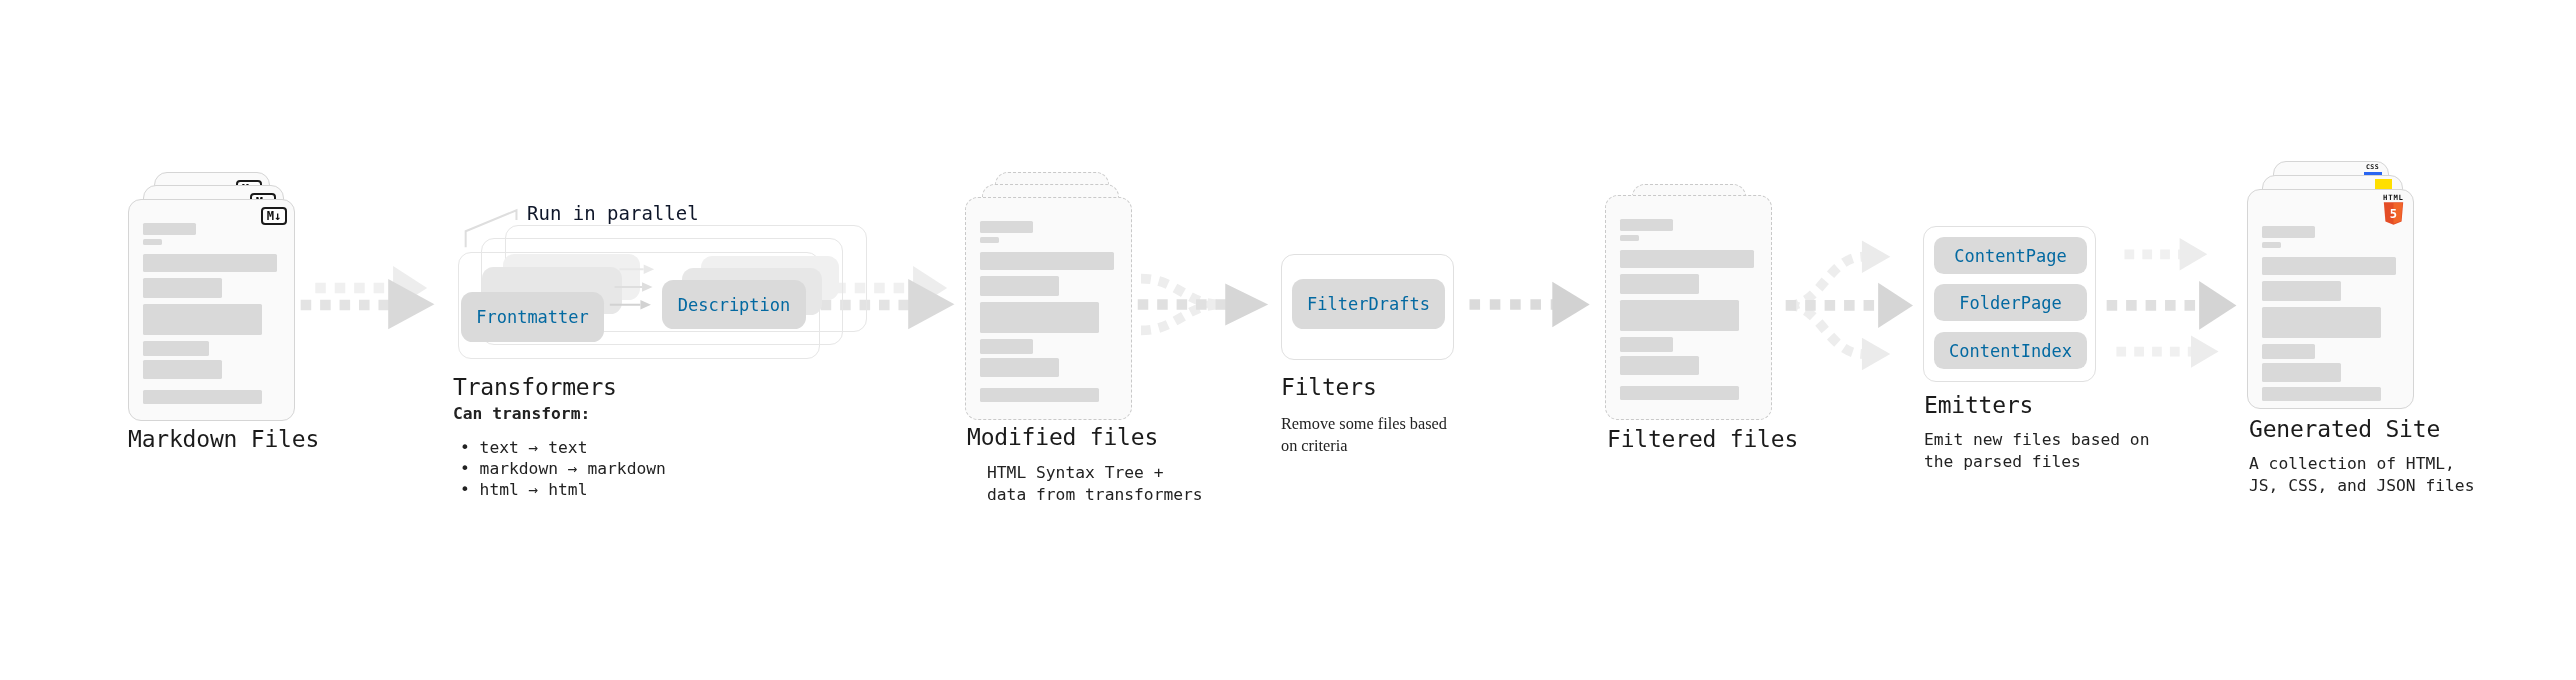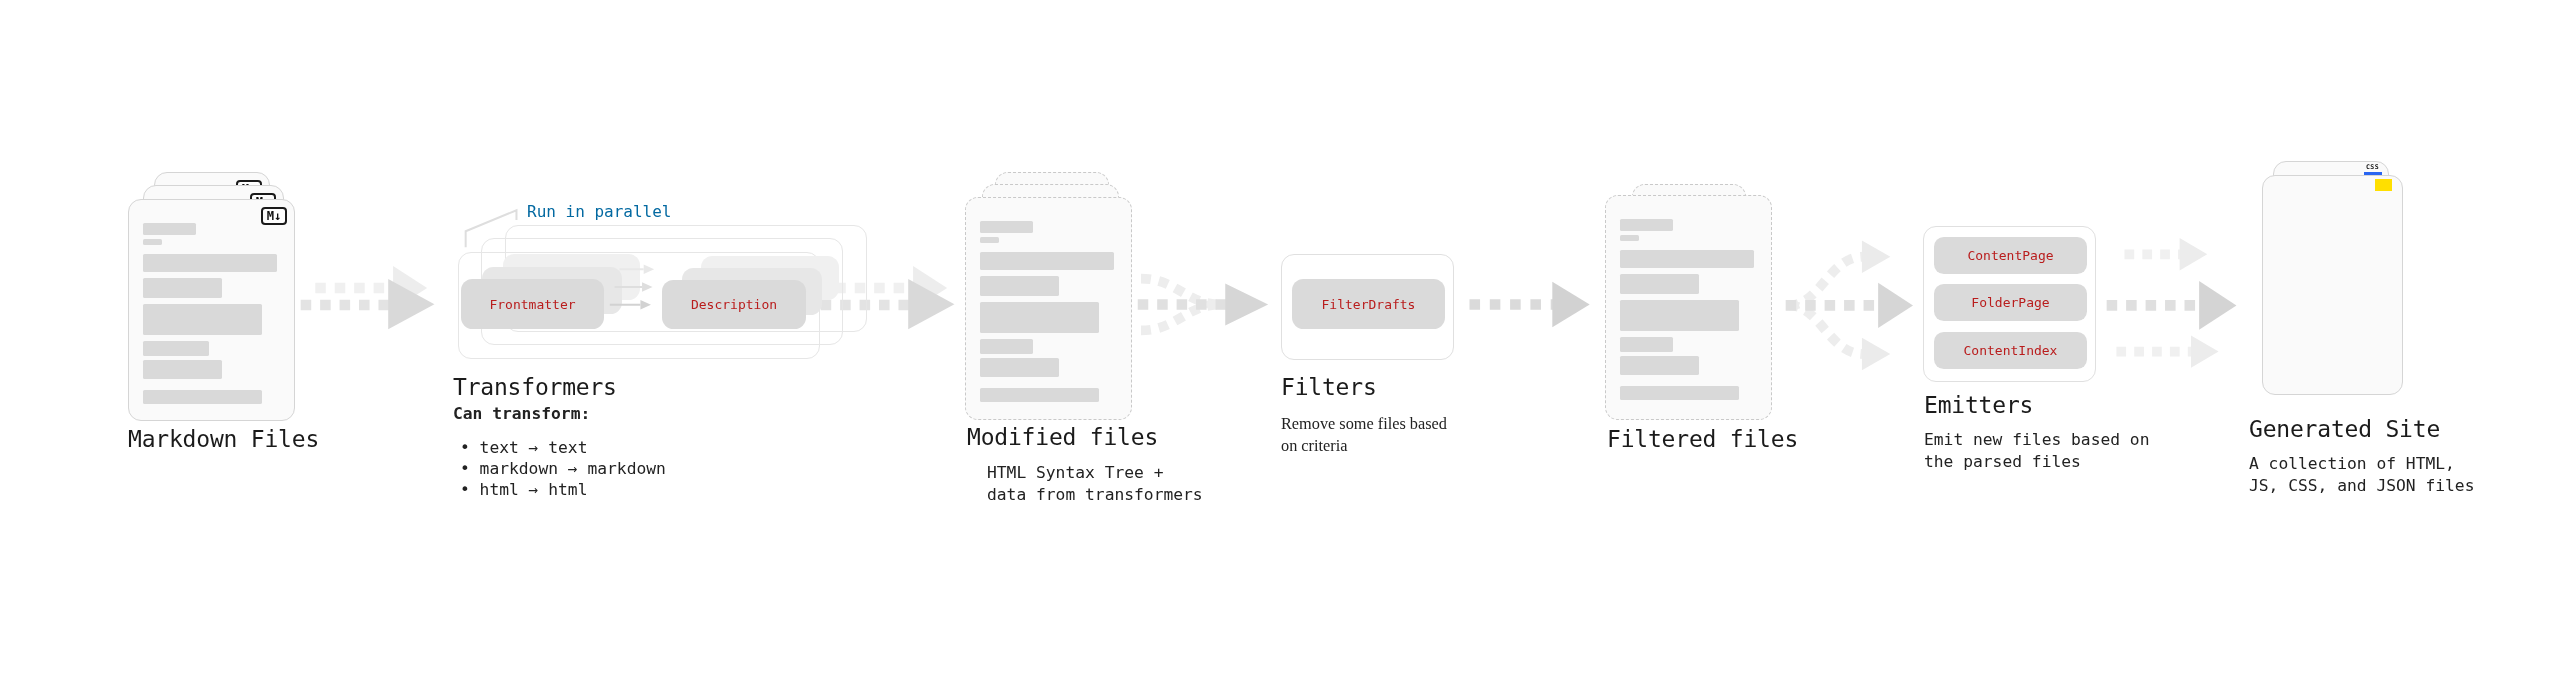--- a/index.html
+++ b/index.html
@@ -3,27 +3,27 @@
 <meta charset="utf-8">
 <style>
   html,body{margin:0;padding:0;background:#ffffff;}
   .canvas{position:relative;width:2576px;height:681px;background:#ffffff;overflow:hidden;
           font-family:"DejaVu Sans Mono","Liberation Mono",monospace;color:#1b1b1b;}
   .card{position:absolute;background:#fafafa;border:1.6px solid #d5d5d5;border-radius:13px;box-sizing:border-box;}
   .card.dashed{border:1.6px dashed #c9c9c9;}
   .bars{position:absolute;left:14px;top:23px;right:14px;}
   .bar{background:#d9d9d9;border-radius:1.6px;}
   .chip{position:absolute;background:#dadada;border-radius:11.4px;display:flex;align-items:center;justify-content:center;
-        font-size:13px;color:#b91c1c;box-sizing:border-box;white-space:pre;}
+        font-size:17px;color:#0369a1;box-sizing:border-box;white-space:pre;}
   .ghost{position:absolute;border-radius:11.4px;}
   .outline-box{position:absolute;border:1.6px solid #e6e6e6;border-radius:13px;box-sizing:border-box;}
   .panel{position:absolute;border:1.6px solid #e0e0e0;border-radius:13px;background:#ffffff;box-sizing:border-box;}
   .node-label{position:absolute;font-size:23px;line-height:1.2;letter-spacing:-0.2px;color:#1b1b1b;white-space:pre;}
   .node-desc{position:absolute;font-size:16.3px;line-height:22px;color:#222222;white-space:pre-line;}
-  .annotation{position:absolute;font-size:16px;color:#0369a1;white-space:pre;}
+  .annotation{position:absolute;font-size:19px;color:#0f172a;white-space:pre;}
   .md-badge{position:absolute;top:6.5px;right:7.3px;border:2.4px solid #1a1a1a;border-radius:4.1px;background:#fdfdfd;
             font-size:12.2px;font-weight:bold;color:#111;padding:0 3.3px;line-height:14px;}
   .abs{position:absolute;}
   svg{display:block;}
 </style>
 </head>
 <body>
 
 <div class="canvas">
 
@@ -62,21 +62,21 @@
   <svg class="abs" style="left:459px;top:203px;z-index:4;" width="73" height="50" viewBox="0 0 90 62">
     <path d="M 8 55 L 8 35 L 71 9 L 71 21" fill="none" stroke="#dedede" stroke-width="2.5"></path>
   </svg>
   <div class="annotation" style="left:527px;top:202px;z-index:4;">Run in parallel</div>
 
   <div class="ghost" style="left:503px;top:254px;width:137px;height:46px;background:#f0f0f0;z-index:4;"></div>
   <div class="ghost" style="left:701px;top:256px;width:138px;height:44px;background:#f0f0f0;z-index:4;"></div>
   <div class="ghost" style="left:482px;top:267px;width:140px;height:47px;background:#e7e7e7;z-index:5;"></div>
   <div class="ghost" style="left:682px;top:268px;width:140px;height:47px;background:#e7e7e7;z-index:5;"></div>
 
-  <div class="chip" style="left:461px;top:279px;width:143px;height:50px;z-index:6;">Frontmatter</div>
+  <div class="chip" style="left:461px;top:292px;width:143px;height:50px;z-index:6;">Frontmatter</div>
   <div class="chip" style="left:662px;top:280px;width:144px;height:49px;z-index:6;">Description</div>
 
   <svg class="abs" style="left:608px;top:262px;z-index:6;" width="52" height="50" viewBox="0 0 64 62">
     <line x1="14" y1="9" x2="44" y2="9" stroke="#e8e8e8" stroke-width="2.5"></line>
       <polygon points="44,3 57,9 44,15" fill="#e8e8e8"></polygon>
     <line x1="8" y1="31" x2="42" y2="31" stroke="#dedede" stroke-width="2.5"></line>
       <polygon points="42,25 55,31 42,37" fill="#dedede"></polygon>
     <line x1="2" y1="53" x2="40" y2="53" stroke="#d2d2d2" stroke-width="2.5"></line>
       <polygon points="40,47 53,53 40,59" fill="#d2d2d2"></polygon>
   </svg>
@@ -173,18 +173,38 @@
 
   <div class="card" style="left:2273px;top:161px;width:116px;height:220px;z-index:1;">
     <div class="abs" style="right:6.5px;top:2.4px;text-align:center;">
       <div style="font-size:6.5px;font-weight:bold;color:#111;line-height:7.3px;letter-spacing:0.4px;">CSS</div>
       <div style="width:18px;height:3.3px;background:#2965f1;margin-top:0.8px;"></div>
     </div>
   </div>
   <div class="card" style="left:2262px;top:175px;width:141px;height:220px;z-index:2;">
     <div class="abs" style="right:9.8px;top:3.3px;width:17px;height:11.4px;background:#ffdf00;"></div>
   </div>
+  <div class="card" style="left:2247px;top:189px;width:167px;height:220px;z-index:3;">
+    <div class="abs" style="right:8.1px;top:3.3px;width:23px;text-align:center;">
+      <div style="font-size:7.3px;font-weight:bold;color:#111;line-height:9px;letter-spacing:0.8px;">HTML</div>
+      <svg width="21" height="23" viewBox="0 0 26 28" style="margin:0 auto;">
+        <polygon points="1,0 25,0 23,24 13,28 3,24" fill="#e44d26"></polygon>
+        <polygon points="13,1 13,26.8 22.2,23.3 24,1" fill="#f16529"></polygon>
+        <text x="13" y="20" text-anchor="middle" font-size="15" font-weight="bold" fill="#ffffff" font-family="DejaVu Sans Mono, monospace">5</text>
+      </svg>
+    </div>
+    <div class="bars" style="top:36px;">
+      <div class="bar" style="width:53px;height:12.2px;"></div>
+      <div class="bar" style="width:18.7px;height:5.7px;margin-top:4.1px;"></div>
+      <div class="bar" style="width:134px;height:18px;margin-top:9px;"></div>
+      <div class="bar" style="width:79px;height:19.5px;margin-top:6.5px;"></div>
+      <div class="bar" style="width:119px;height:31px;margin-top:6.5px;"></div>
+      <div class="bar" style="width:53px;height:14.6px;margin-top:5.7px;"></div>
+      <div class="bar" style="width:79px;height:19.5px;margin-top:4.1px;"></div>
+      <div class="bar" style="width:119px;height:14px;margin-top:4.9px;"></div>
+    </div>
+  </div>
   <div class="node-label" style="left:2249px;top:416px;">Generated Site</div>
   <div class="node-desc" style="left:2249px;top:453px;">A collection of HTML,
 JS, CSS, and JSON files</div>
 
 </div>
 
 
 </body></html>

